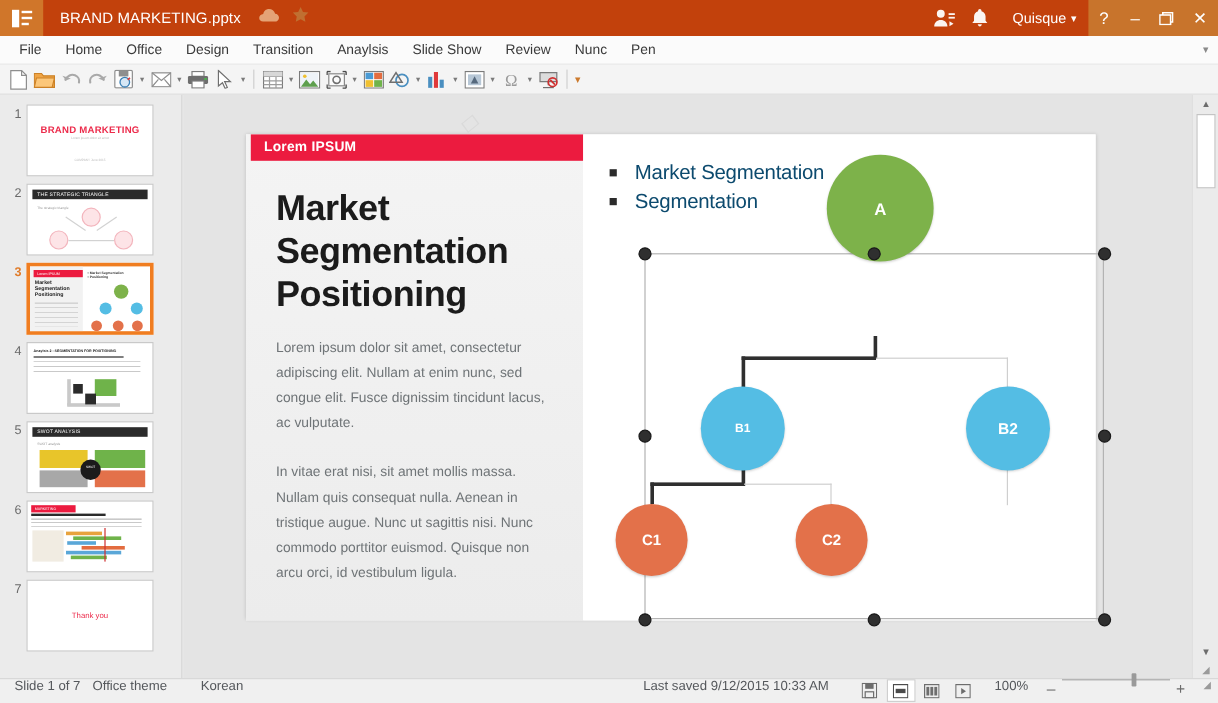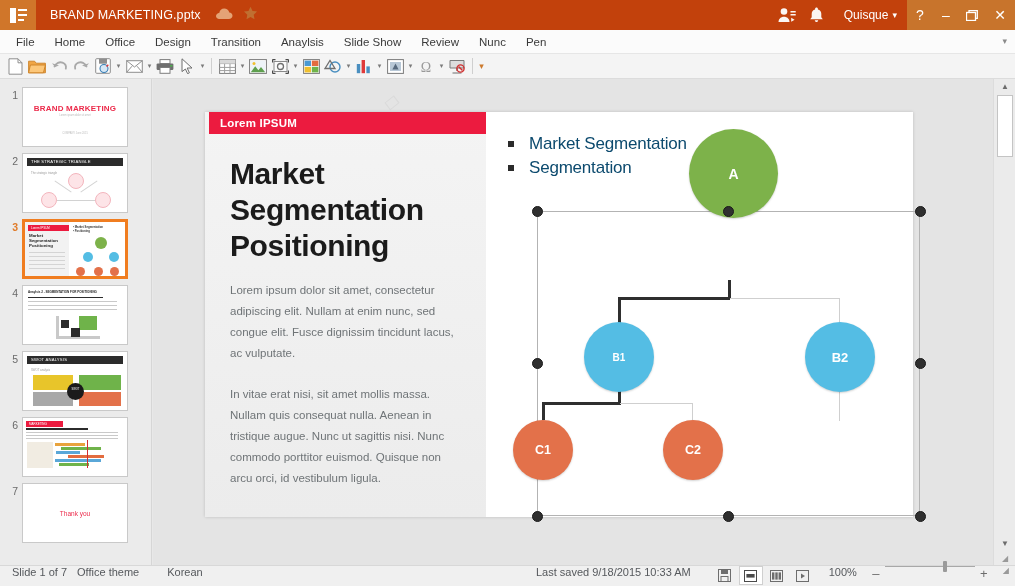--- a/index.html
+++ b/index.html
@@ -668,21 +668,21 @@
   <div class="vscroll-thumb"></div>
   <div class="vscroll-dn">▼</div>
   <div class="vscroll-grip">◢</div>
 </div>
 
 <div class="statusbar">
   <div class="sb-item" style="margin-left:12px;">Slide 1 of 7</div>
   <div class="sb-item" style="margin-left:10px;">Office theme</div>
   <div class="sb-item" style="margin-left:28px;">Korean</div>
   <div class="sb-spacer"></div>
-  <div class="sb-item">Last saved 9/18/2015 10:33 AM</div>
+  <div class="sb-item">Last saved 9/12/2015 10:33 AM</div>
 
   <div class="sb-viewbtn" style="margin-left:22px;">
     <svg width="13" height="13" viewBox="0 0 13 13">
       <rect x=".5" y=".5" width="12" height="12" fill="none" stroke="#6d6d6d"></rect>
       <rect x="3" y=".5" width="7" height="4.5" fill="#6d6d6d"></rect>
       <rect x="3" y="7.5" width="7" height="5" fill="none" stroke="#6d6d6d"></rect>
     </svg>
   </div>
   <div class="sb-viewbtn active">
     <svg width="13" height="12" viewBox="0 0 13 12">

